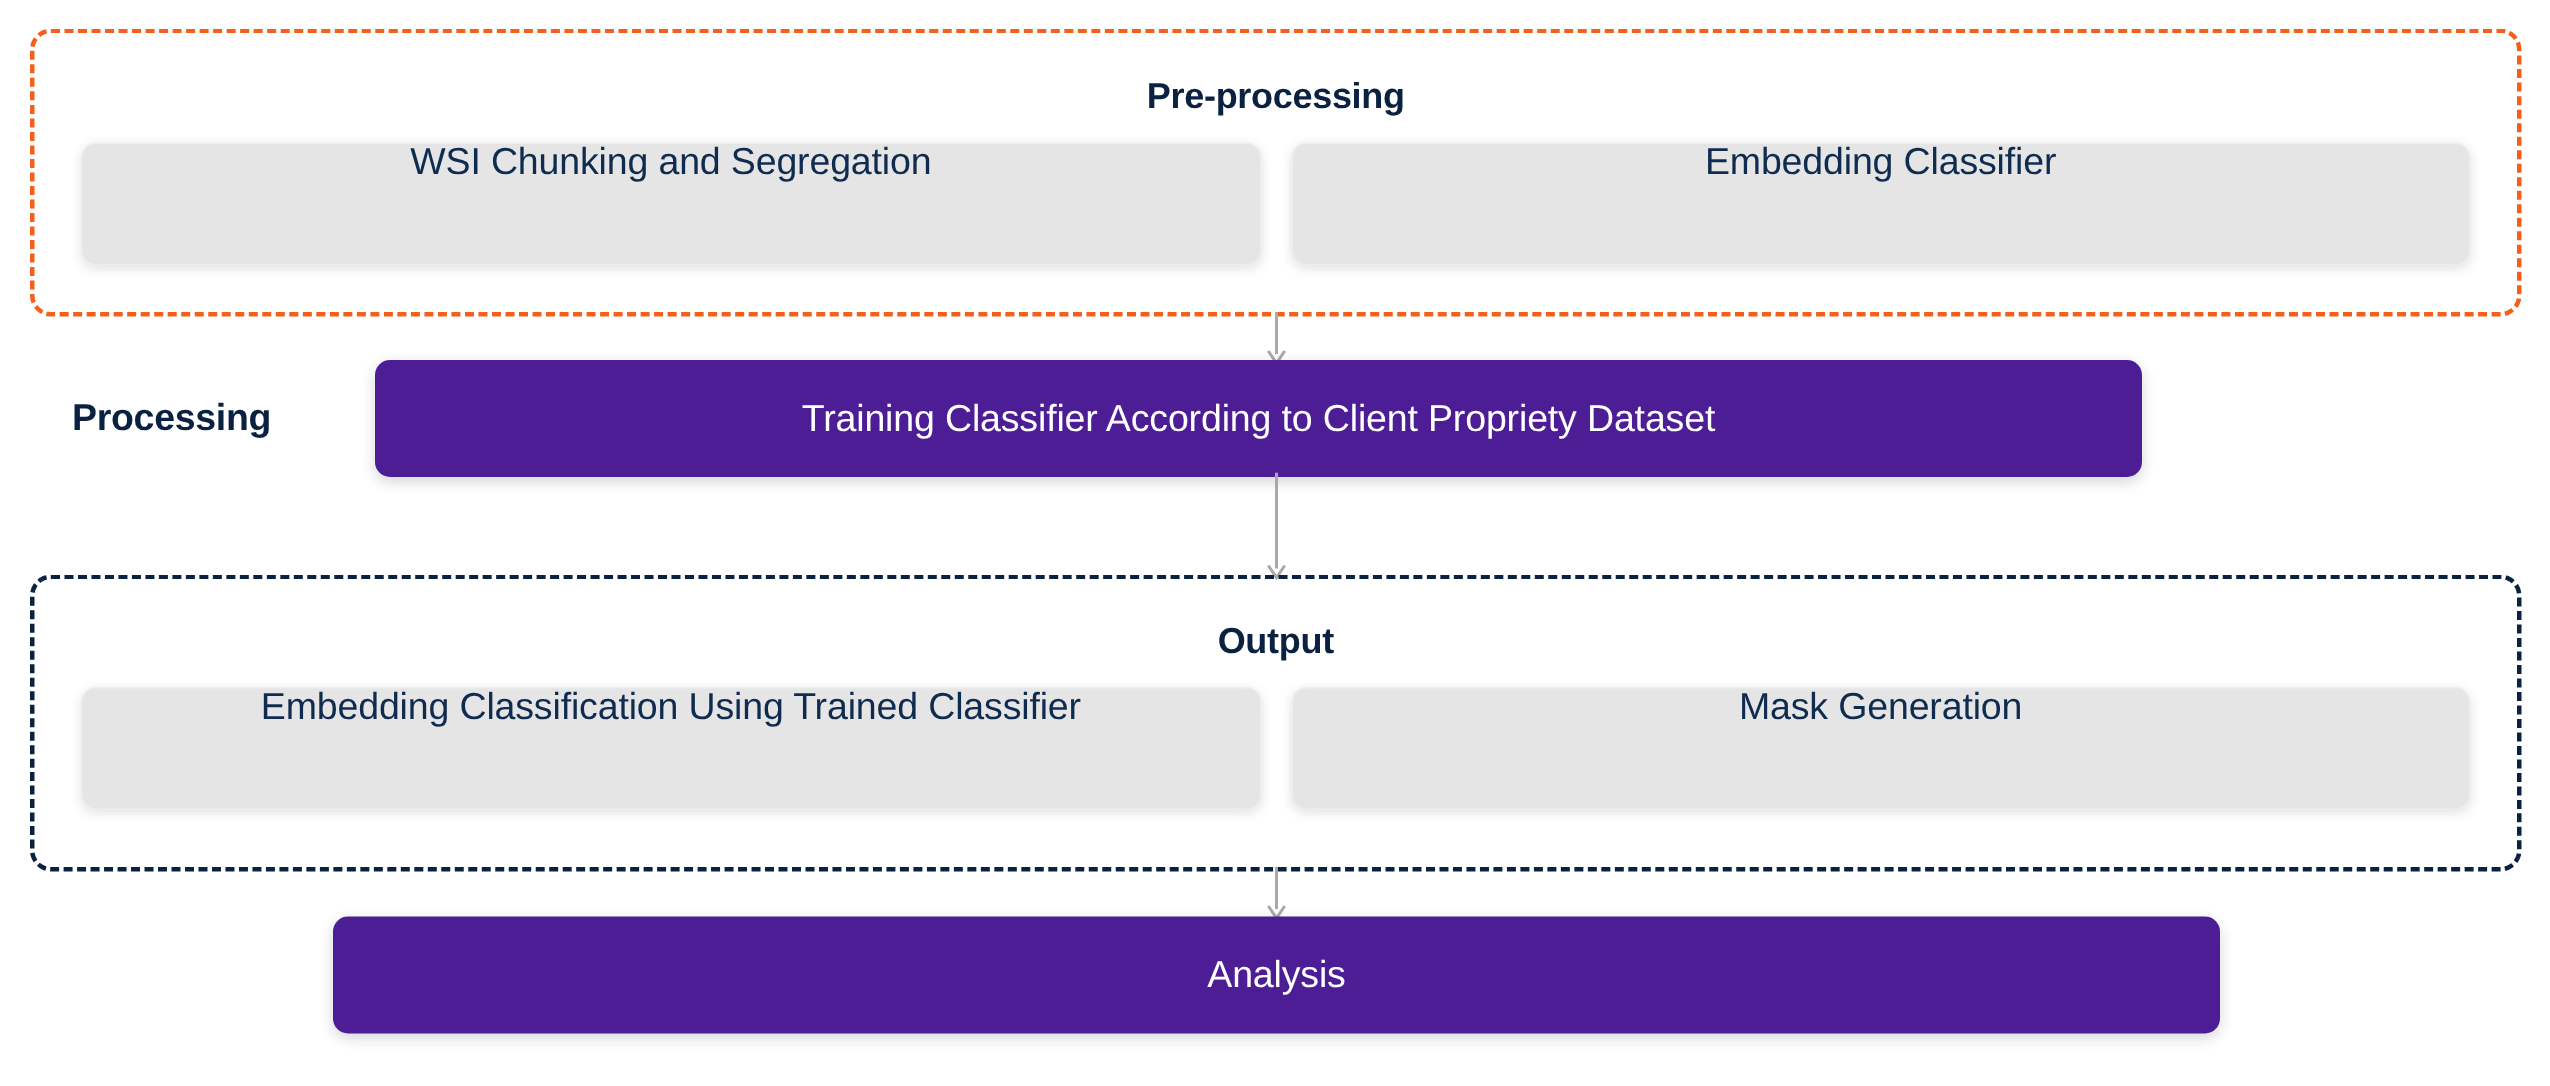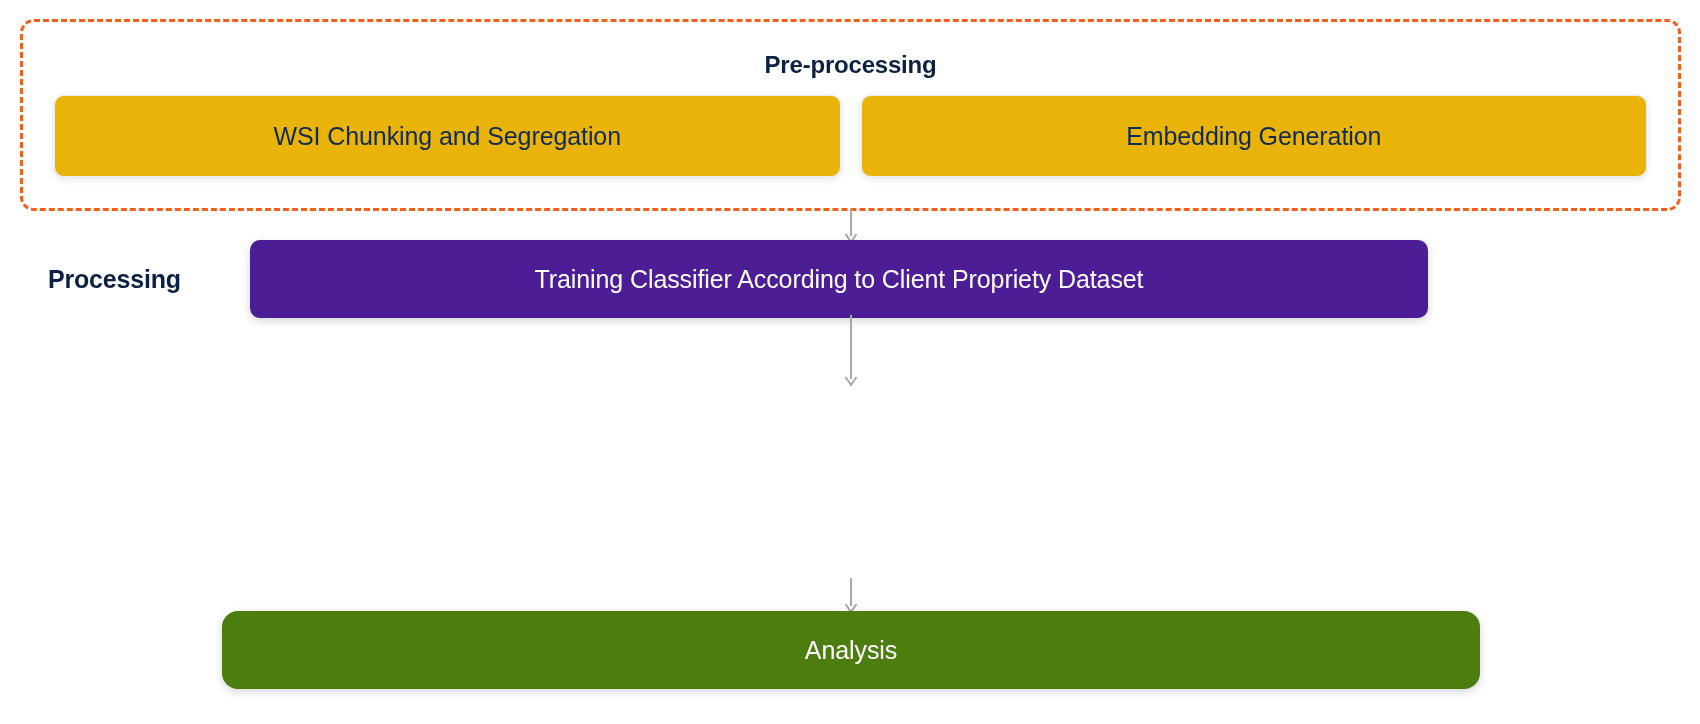--- a/index.html
+++ b/index.html
@@ -65,26 +65,25 @@
     right: 31px;
     display: flex;
     gap: 20px;
   }
   .group-preprocessing .card-row { top: 73px; }
   .group-output .card-row { top: 72px; }
 
   .card {
     flex: 1 1 0;
     height: 82px;
-    background: #eab308;
+    background: #e5e5e5;
     border: 1px solid #eceef0;
     border-radius: 10px;
     box-shadow: 0 2px 7px rgba(20, 30, 55, 0.13);
     display: flex;
-    align-items: center;
     justify-content: center;
     box-sizing: border-box;
   }
   .card-label {
     font-size: 25px;
     color: #0f2b4f;
     letter-spacing: -0.1px;
     line-height: 1;
   }
 
@@ -121,23 +120,22 @@
     width: 1178px;
     height: 78px;
     background: #4c1d95;
     box-shadow: 0 3px 9px rgba(20, 30, 55, 0.18);
   }
   .bar-analysis {
     left: 222px;
     top: 0;
     width: 1258px;
     height: 78px;
-    background: #4d7c0f;
+    background: #4c1d95;
     box-shadow: 0 3px 9px rgba(20, 30, 55, 0.18);
-    border-radius: 16px;
   }
   .bar-label {
     font-size: 25px;
     color: #ffffff;
     letter-spacing: -0.1px;
     line-height: 1;
   }
 
   .analysis-row {
     position: absolute;
@@ -164,21 +162,21 @@
 
 <div class="canvas">
 
   <div class="group group-preprocessing">
     <div class="group-title">Pre-processing</div>
     <div class="card-row">
       <div class="card">
         <span class="card-label">WSI Chunking and Segregation</span>
       </div>
       <div class="card">
-        <span class="card-label">Embedding Generation</span>
+        <span class="card-label">Embedding Classifier</span>
       </div>
     </div>
   </div>
 
   <div class="arrow arrow-1">
     <svg width="14" height="36" viewBox="0 0 14 36" aria-hidden="true">
       <line x1="7" y1="0" x2="7" y2="28" stroke="#a9a9a9" stroke-width="2"></line>
       <polyline points="1.5,26 7,34 12.5,26" fill="none" stroke="#a9a9a9" stroke-width="2"></polyline>
     </svg>
   </div>
@@ -190,20 +188,31 @@
     </div>
   </div>
 
   <div class="arrow arrow-2">
     <svg width="14" height="72" viewBox="0 0 14 72" aria-hidden="true">
       <line x1="7" y1="0" x2="7" y2="64" stroke="#a9a9a9" stroke-width="2"></line>
       <polyline points="1.5,62 7,70 12.5,62" fill="none" stroke="#a9a9a9" stroke-width="2"></polyline>
     </svg>
   </div>
 
+  <div class="group group-output">
+    <div class="group-title">Output</div>
+    <div class="card-row">
+      <div class="card">
+        <span class="card-label">Embedding Classification Using Trained Classifier</span>
+      </div>
+      <div class="card">
+        <span class="card-label">Mask Generation</span>
+      </div>
+    </div>
+  </div>
 
   <div class="arrow arrow-3">
     <svg width="14" height="36" viewBox="0 0 14 36" aria-hidden="true">
       <line x1="7" y1="0" x2="7" y2="28" stroke="#a9a9a9" stroke-width="2"></line>
       <polyline points="1.5,26 7,34 12.5,26" fill="none" stroke="#a9a9a9" stroke-width="2"></polyline>
     </svg>
   </div>
 
   <div class="analysis-row">
     <div class="bar bar-analysis">

